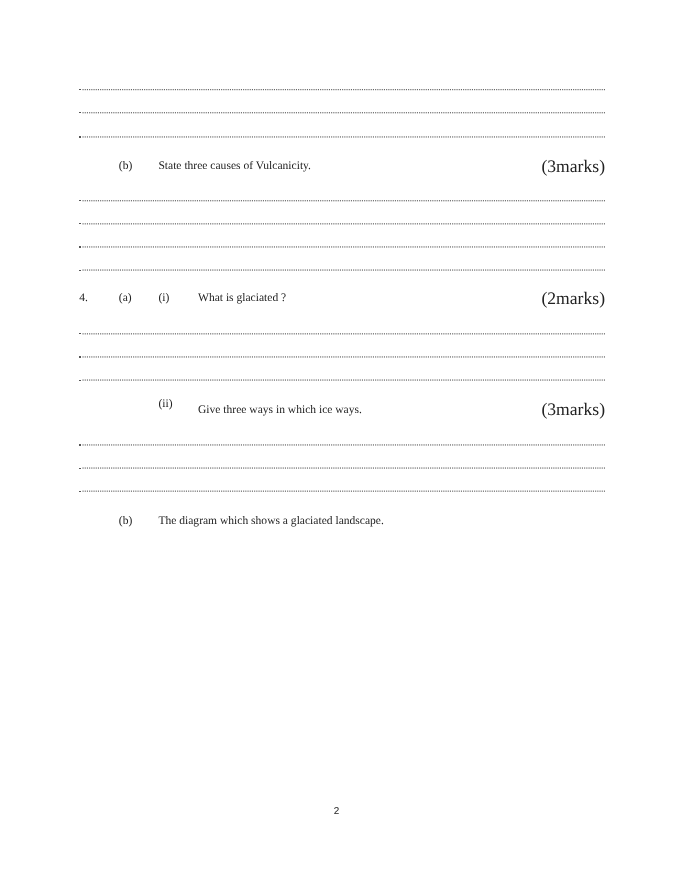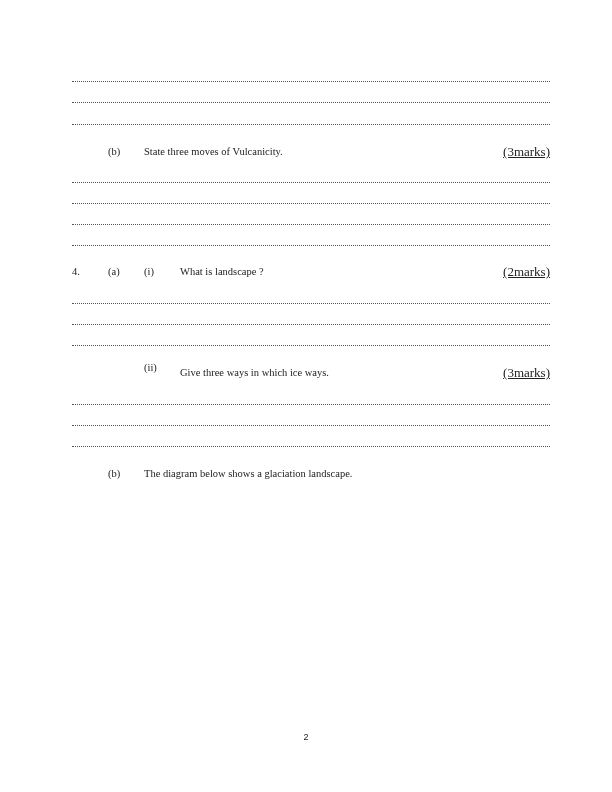--- a/index.html
+++ b/index.html
@@ -1,54 +1,54 @@
 <!DOCTYPE html>
 <html><head>
   <meta charset="utf-8">
   <style>
     html, body { margin: 0; padding: 0; background: #ffffff; }
     body { width: 612px; height: 792px; position: relative; overflow: hidden;
            font-family: "Liberation Serif", "DejaVu Serif", serif; color: #222; }
     .dots { position: absolute; left: 72px; width: 478px; height: 0;
             border-top: 1px dotted #555; }
     .line-text { position: absolute; font-size: 10.5px; line-height: 12px; white-space: nowrap; }
-    .marks { position: absolute; right: 62px; font-size: 13px; line-height: 12px; text-decoration: underline; }
+    .marks { position: absolute; right: 62px; font-size: 16px; line-height: 12px; }
     .pagenum { position: absolute; left: 0; width: 612px; text-align: center; top: 732px;
                font-family: "Liberation Sans", "DejaVu Sans", sans-serif; font-size: 9px; }
   </style>
 </head>
 <body>
 
 <div class="dots" style="top:81px"></div>
 <div class="dots" style="top:102px"></div>
 <div class="dots" style="top:124px"></div>
 
 <span class="line-text" style="left:108px; top:146px">(b)</span>
-<span class="line-text" style="left:144px; top:146px">State three moves of Vulcanicity.</span>
+<span class="line-text" style="left:144px; top:146px">State three causes of Vulcanicity.</span>
 <span class="marks" style="top:146px">(3marks)</span>
 
 <div class="dots" style="top:182px"></div>
 <div class="dots" style="top:203px"></div>
 <div class="dots" style="top:224px"></div>
 <div class="dots" style="top:245px"></div>
 
 <span class="line-text" style="left:72px; top:266px">4.</span>
 <span class="line-text" style="left:108px; top:266px">(a)</span>
 <span class="line-text" style="left:144px; top:266px">(i)</span>
-<span class="line-text" style="left:180px; top:266px">What is landscape ?</span>
+<span class="line-text" style="left:180px; top:266px">What is glaciated ?</span>
 <span class="marks" style="top:266px">(2marks)</span>
 
 <div class="dots" style="top:303px"></div>
 <div class="dots" style="top:324px"></div>
 <div class="dots" style="top:345px"></div>
 
 <span class="line-text" style="left:144px; top:362px">(ii)</span>
 <span class="line-text" style="left:180px; top:367px">Give three ways in which ice ways.</span>
 <span class="marks" style="top:367px">(3marks)</span>
 
 <div class="dots" style="top:404px"></div>
 <div class="dots" style="top:425px"></div>
 <div class="dots" style="top:446px"></div>
 
 <span class="line-text" style="left:108px; top:468px">(b)</span>
-<span class="line-text" style="left:144px; top:468px">The diagram below shows a glaciation landscape.</span>
+<span class="line-text" style="left:144px; top:468px">The diagram which shows a glaciated landscape.</span>
 
 <div class="pagenum">2</div>
 
 </body></html>

